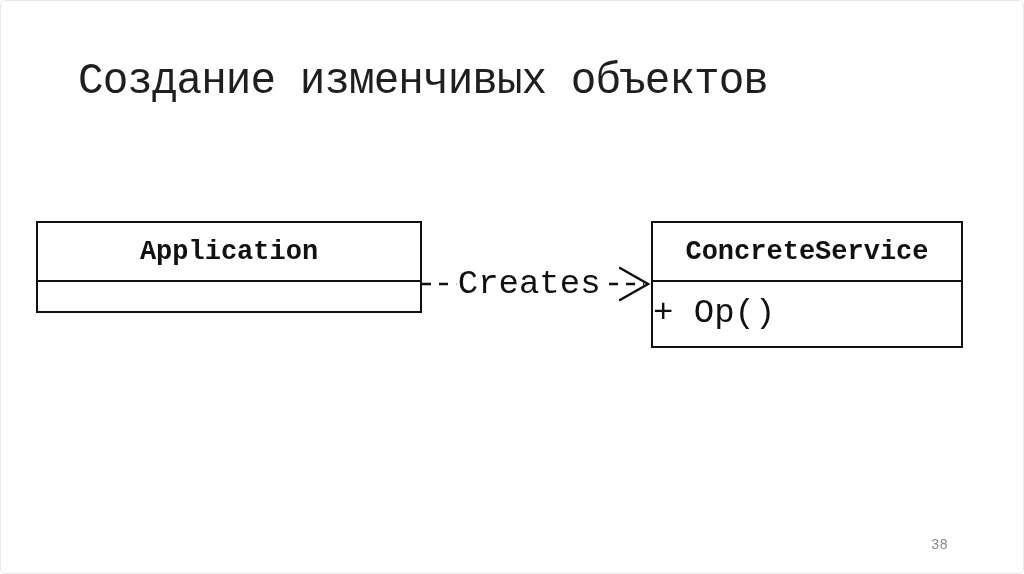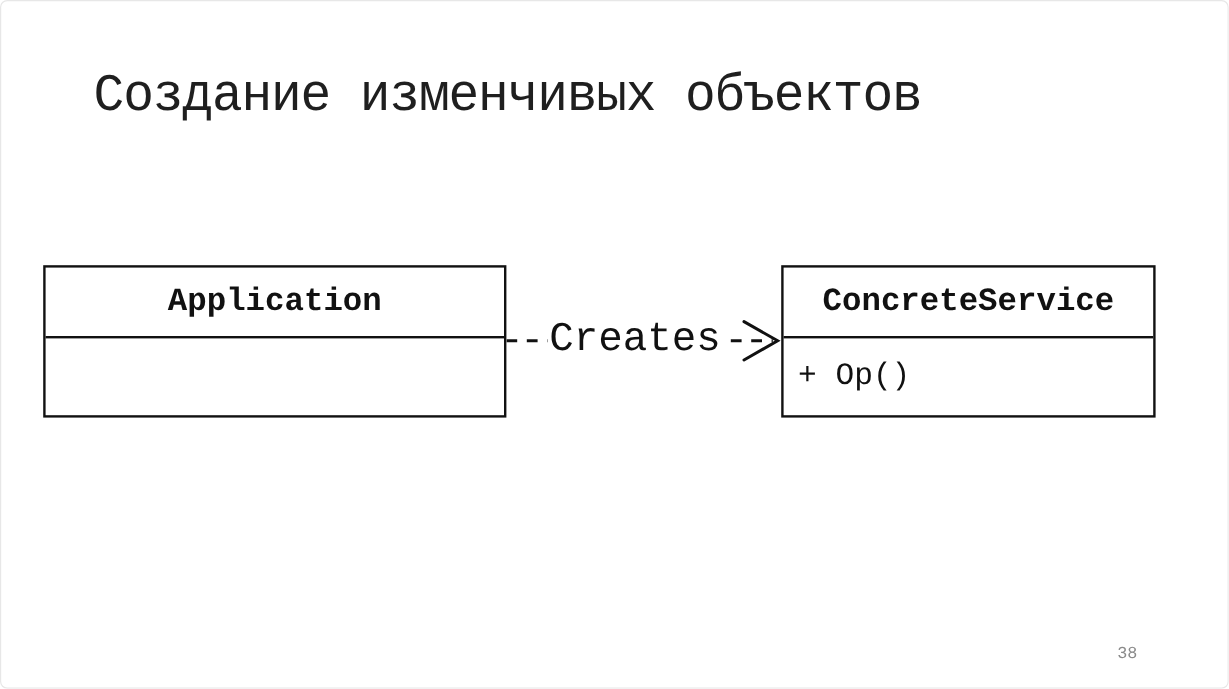--- a/index.html
+++ b/index.html
@@ -31,39 +31,38 @@
     white-space: nowrap;
     transform: scaleX(0.97);
     transform-origin: left center;
   }
   .class-box {
     position: absolute;
     border: 2px solid #111111;
     background: #ffffff;
     box-sizing: border-box;
   }
-  .class-box.app { left: 35px;  top: 220px; width: 386px; height: 127px; }
+  .class-box.app { left: 35px;  top: 220px; width: 386px; height: 92px; }
   .class-box.svc { left: 650px; top: 220px; width: 312px; height: 127px; }
   .class-name {
     height: 59px;
     border-bottom: 2px solid #111111;
     display: flex;
     align-items: center;
     justify-content: center;
     font-weight: 700;
     font-size: 27px;
     color: #111111;
     box-sizing: border-box;
   }
   .class-members {
     height: 62px;
     display: flex;
     align-items: center;
-    padding-left: 12px;
-    font-size: 26px;
+    font-size: 34px;
     color: #111111;
     box-sizing: border-box;
   }
   .connector {
     position: absolute;
     left: 421px;
     top: 261px;
     width: 229px;
     height: 44px;
   }

